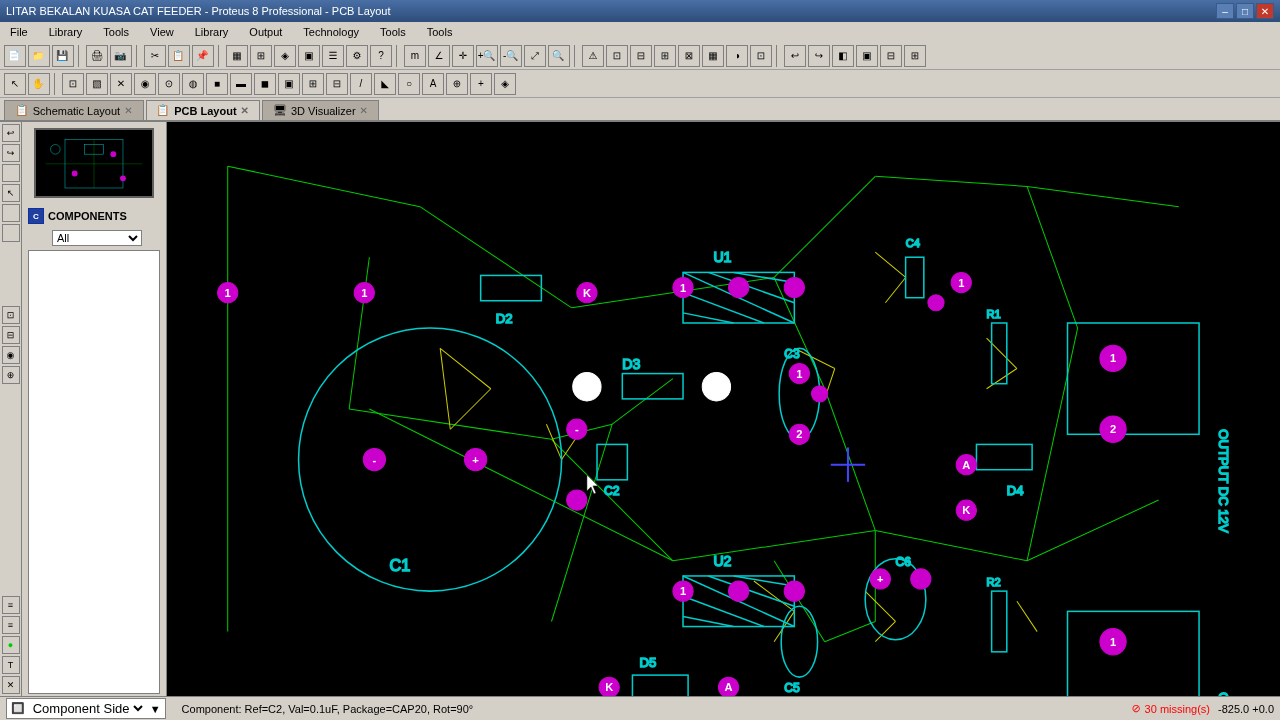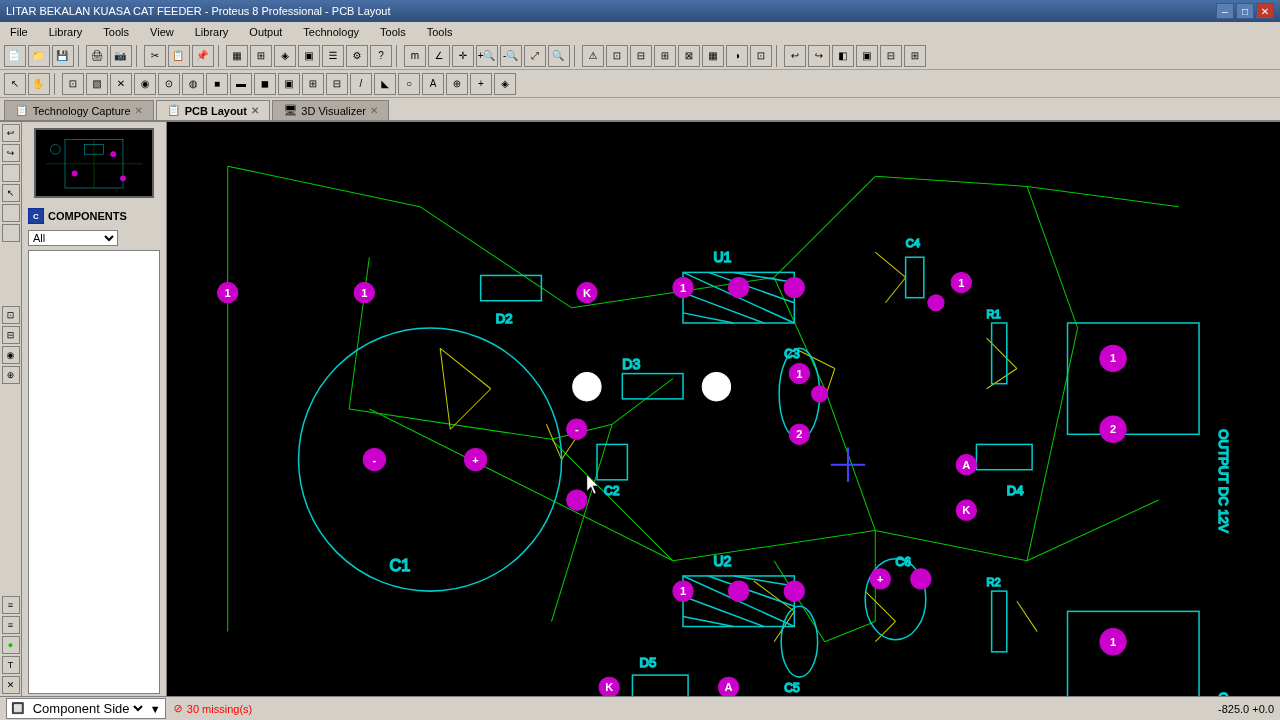--- a/index.html
+++ b/index.html
@@ -126,20 +126,21 @@
     .comp-icon {
       width: 16px; height: 16px;
       background: #2040a0;
       border: 1px solid #1030a0;
       display: flex; align-items: center; justify-content: center;
       color: #fff; font-size: 8px;
     }
     #comp-filter {
       display: flex; align-items: center;
       padding: 2px 6px;
+      margin-left: 24px;
     }
     #comp-filter select {
       width: 90px;
       font-size: 11px;
       background: #fff;
       border: 1px solid #808080;
     }
     #comp-list {
       flex: 1;
       background: #fff;
@@ -296,21 +297,21 @@
   <div class="tb-btn">○</div>
   <div class="tb-btn">A</div>
   <div class="tb-btn">⊕</div>
   <div class="tb-btn">+</div>
   <div class="tb-btn">◈</div>
 </div>
 
 <div id="tabbar">
   <div class="tab">
     <span>📋</span>
-    <span>Technology Capture</span>
+    <span>Schematic Layout</span>
     <span class="tab-close">✕</span>
   </div>
   <div class="tab active">
     <span>📋</span>
     <span>PCB Layout</span>
     <span class="tab-close">✕</span>
   </div>
   <div class="tab">
     <span>🖥</span>
     <span>3D Visualizer</span>
@@ -572,20 +573,21 @@
 </div>
 
 <div id="statusbar">
   <div id="status-layer">
     <span>🔲</span>
     <select>
       <option>Component Side</option>
     </select>
     <span>▼</span>
   </div>
+  <div id="status-comp">Component: Ref=C2, Val=0.1uF, Package=CAP20, Rot=90°</div>
   <div id="status-error">
     <span style="color:red">⊘</span>
     <span style="color:red">30 missing(s)</span>
   </div>
   <div id="status-coord">
     <span>-825.0</span>
     <span> </span>
     <span>+0.0</span>
   </div>
 </div>

